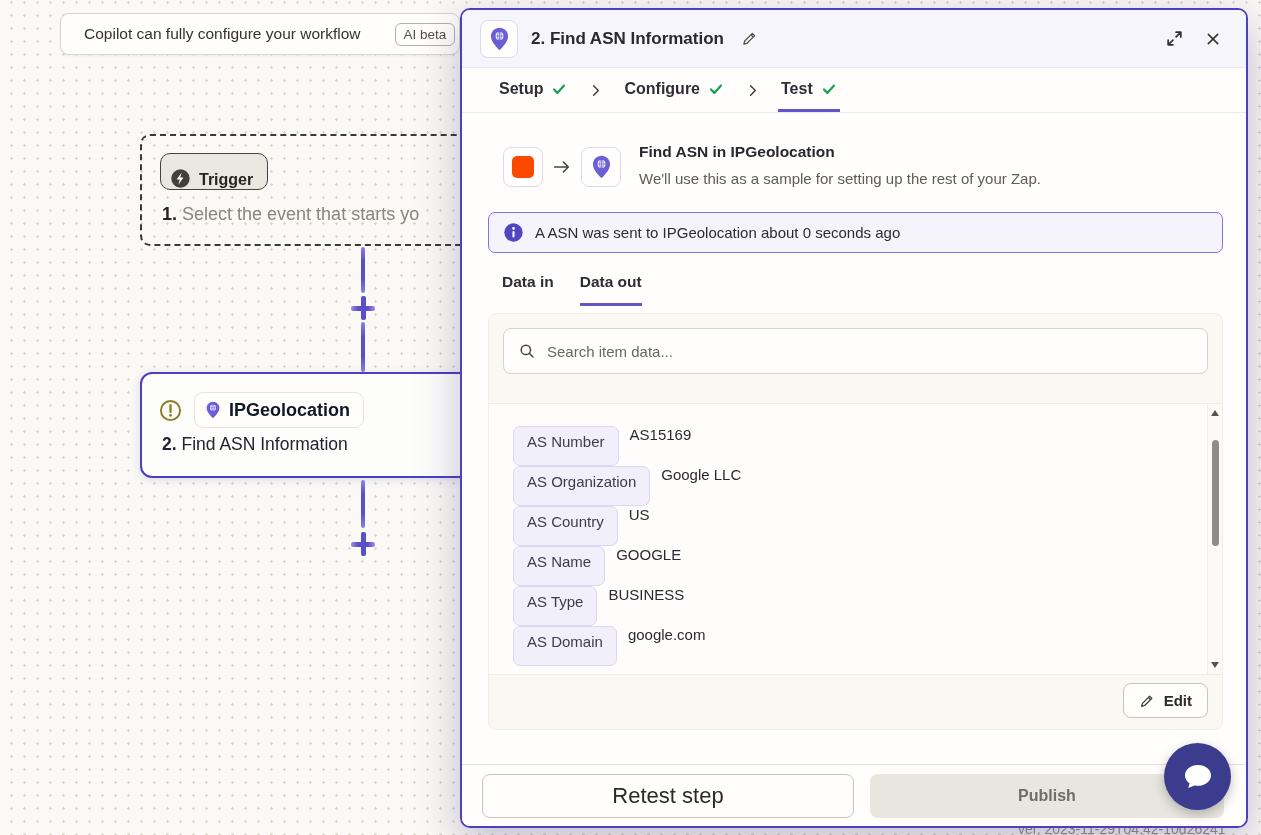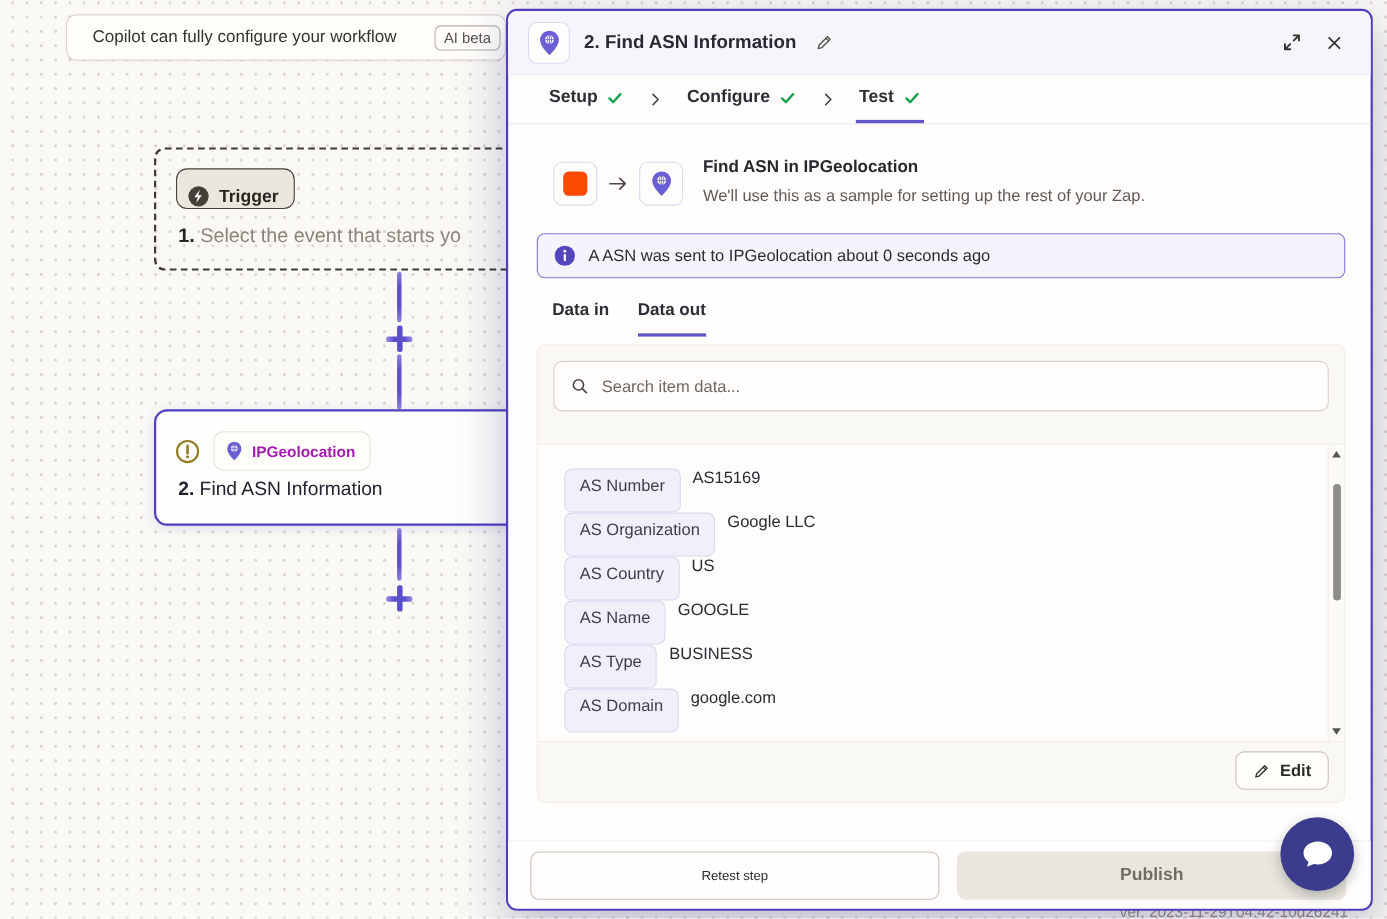--- a/index.html
+++ b/index.html
@@ -54,21 +54,21 @@
   .step-card {
     left:140px; top:372px; width:331px; height:106px;
     background:#fdfdfb; border:2px solid #4c40c0; border-radius:12px;
     box-shadow:0 2px 10px rgba(76,64,192,.16); cursor:pointer;
   }
   .step-card .row1 { position:absolute; left:17px; top:18px; display:flex; align-items:center; gap:12px; }
   .app-pill {
     display:inline-flex; align-items:center; gap:8px; height:36px;
     background:#fffefa; border:1px solid #e6e3da; border-radius:9px; padding:0 13px 0 10px;
   }
-  .app-pill .lbl { font-size:14px; font-weight:700; color:#a21caf; }
+  .app-pill .lbl { font-size:18px; font-weight:700; color:#0f172a; }
   .step-card .row2 { position:absolute; left:20px; top:60px; font-size:17.5px; white-space:nowrap; }
   .step-card .row2 .num { font-weight:700; color:#232230; }
   .step-card .row2 .ttl { font-weight:500; color:#232230; }
 
   .version-text { left:1018px; top:821px; font-size:14px; color:#97928a; white-space:nowrap; }
 
   
   .panel {
     left:460px; top:8px; width:788px; height:820px;
     background:#fffefc; border:2px solid #4c40c0; border-radius:10px;
@@ -164,21 +164,21 @@
     padding:0 15px; font-size:15px; font-weight:600; color:#2c2b26; cursor:pointer;
   }
 
   .panel-bottom {
     position:absolute; left:0; right:0; bottom:0; height:62px;
     border-top:1px solid #e7e4dd; background:#fffefc; border-radius:0 0 8px 8px;
   }
   .btn-retest {
     position:absolute; left:20px; top:9px; width:372px; height:44px;
     background:#fffefc; border:1px solid #c8c4bb; border-radius:8px;
-    font-size:12px; font-weight:500; color:#2c2b26; font-family:inherit; cursor:pointer;
+    font-size:22px; font-weight:500; color:#2c2b26; font-family:inherit; cursor:pointer;
   }
   .btn-publish {
     position:absolute; right:22px; top:9px; width:354px; height:44px;
     background:#e8e6df; border:none; border-radius:8px;
     font-size:16px; font-weight:600; color:#716d66; font-family:inherit; cursor:default;
   }
 
   .chat-fab {
     left:1164px; top:743px; width:67px; height:67px; border-radius:50%;
     background:#3c3c8e; box-shadow:0 4px 12px rgba(0,0,0,.25);

